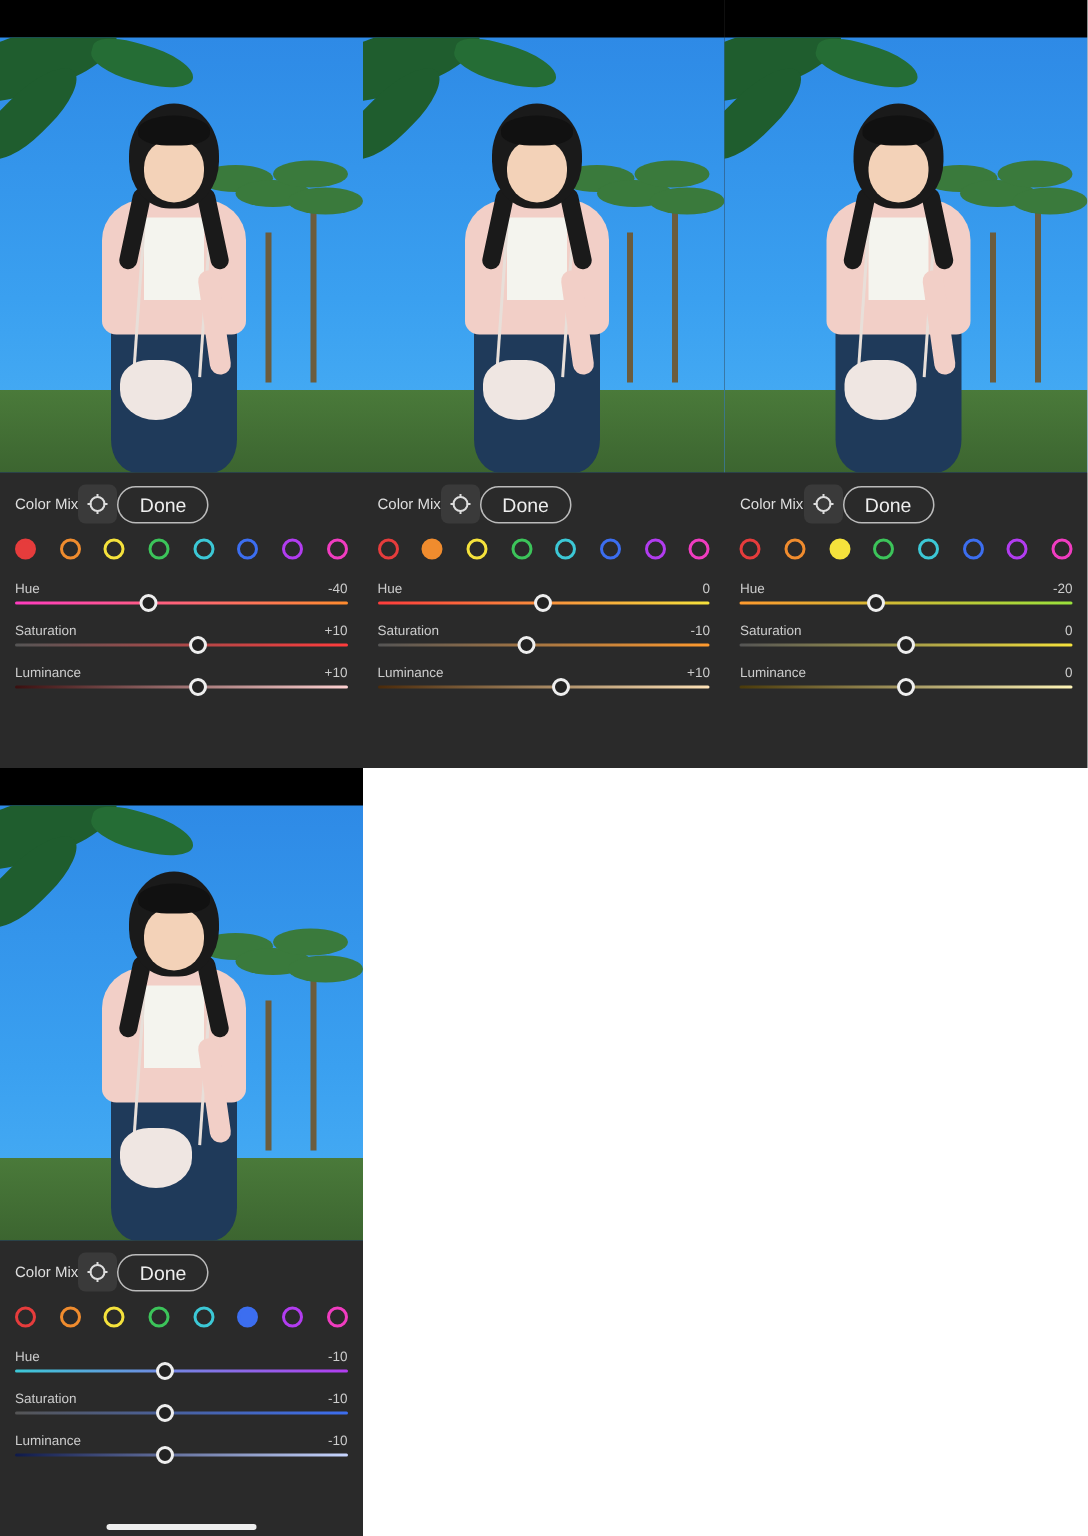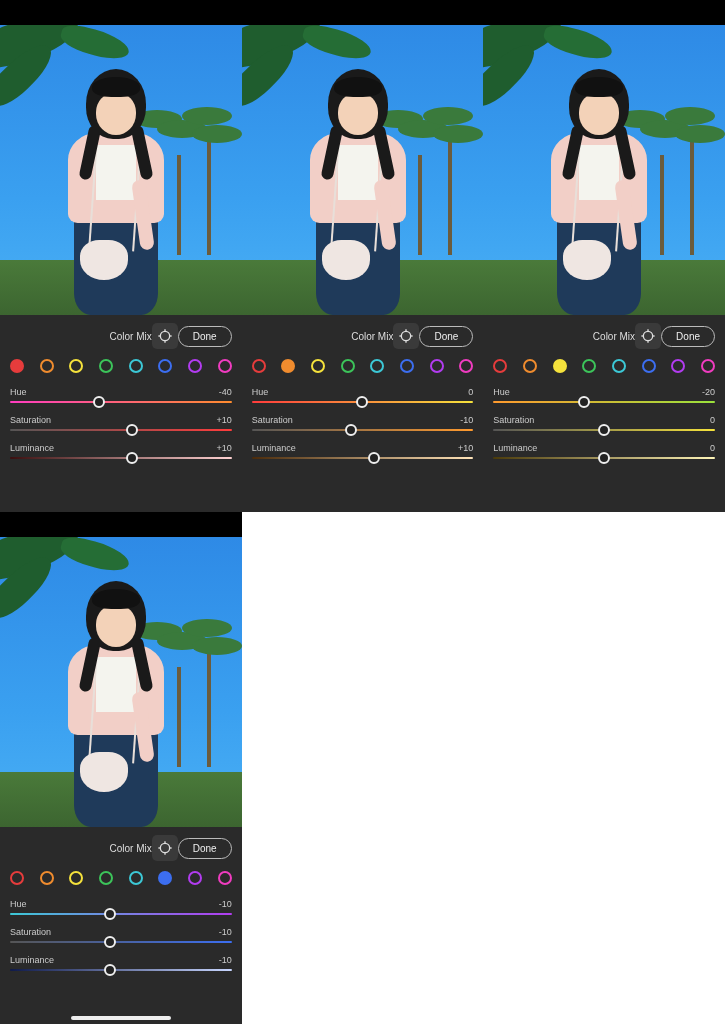--- a/index.html
+++ b/index.html
@@ -61,28 +61,28 @@
 
   .controls {
     flex: 1;
     background: #2a2a2a;
     padding: 8px 10px 10px 10px;
     display: flex;
     flex-direction: column;
     gap: 6px;
     position: relative;
   }
-  .hdr { display: flex; align-items: center; justify-content: flex-end; height: 26px; }
+  .hdr { display: flex; align-items: center; justify-content: flex-start; height: 26px; }
   .title { color: #ddd; font-size: 10px; }
   .targetbtn {
     width: 26px; height: 26px; border-radius: 5px; background: #3a3a3a;
     display: flex; align-items: center; justify-content: center;
   }
   .done {
-    border: 1px solid #bbb; color: #eee; font-size: 10px;
+    border: 1px solid #bbb; color: #eee; font-size: 13px;
     padding: 4px 14px; border-radius: 14px; background: transparent;
   }
   .swatches { display: flex; justify-content: space-between; padding: 4px 0 2px 0; }
   .sw {
     width: 14px; height: 14px; border-radius: 50%; border: 2px solid;
     background: transparent;
   }
   .sw.sel { background: currentColor; }
   .sliders { display: flex; flex-direction: column; gap: 12px; margin-top: 6px; }
   .srow { display: flex; flex-direction: column; gap: 4px; }

